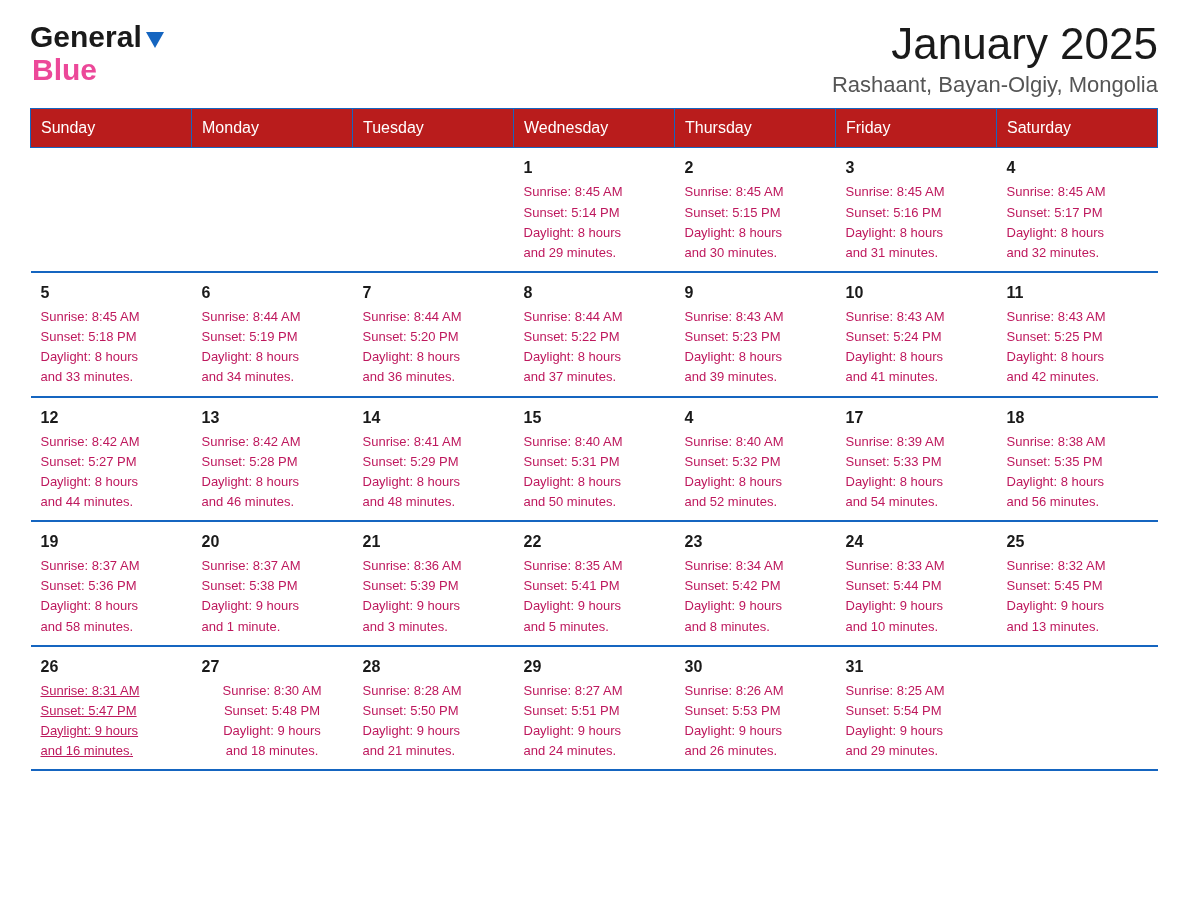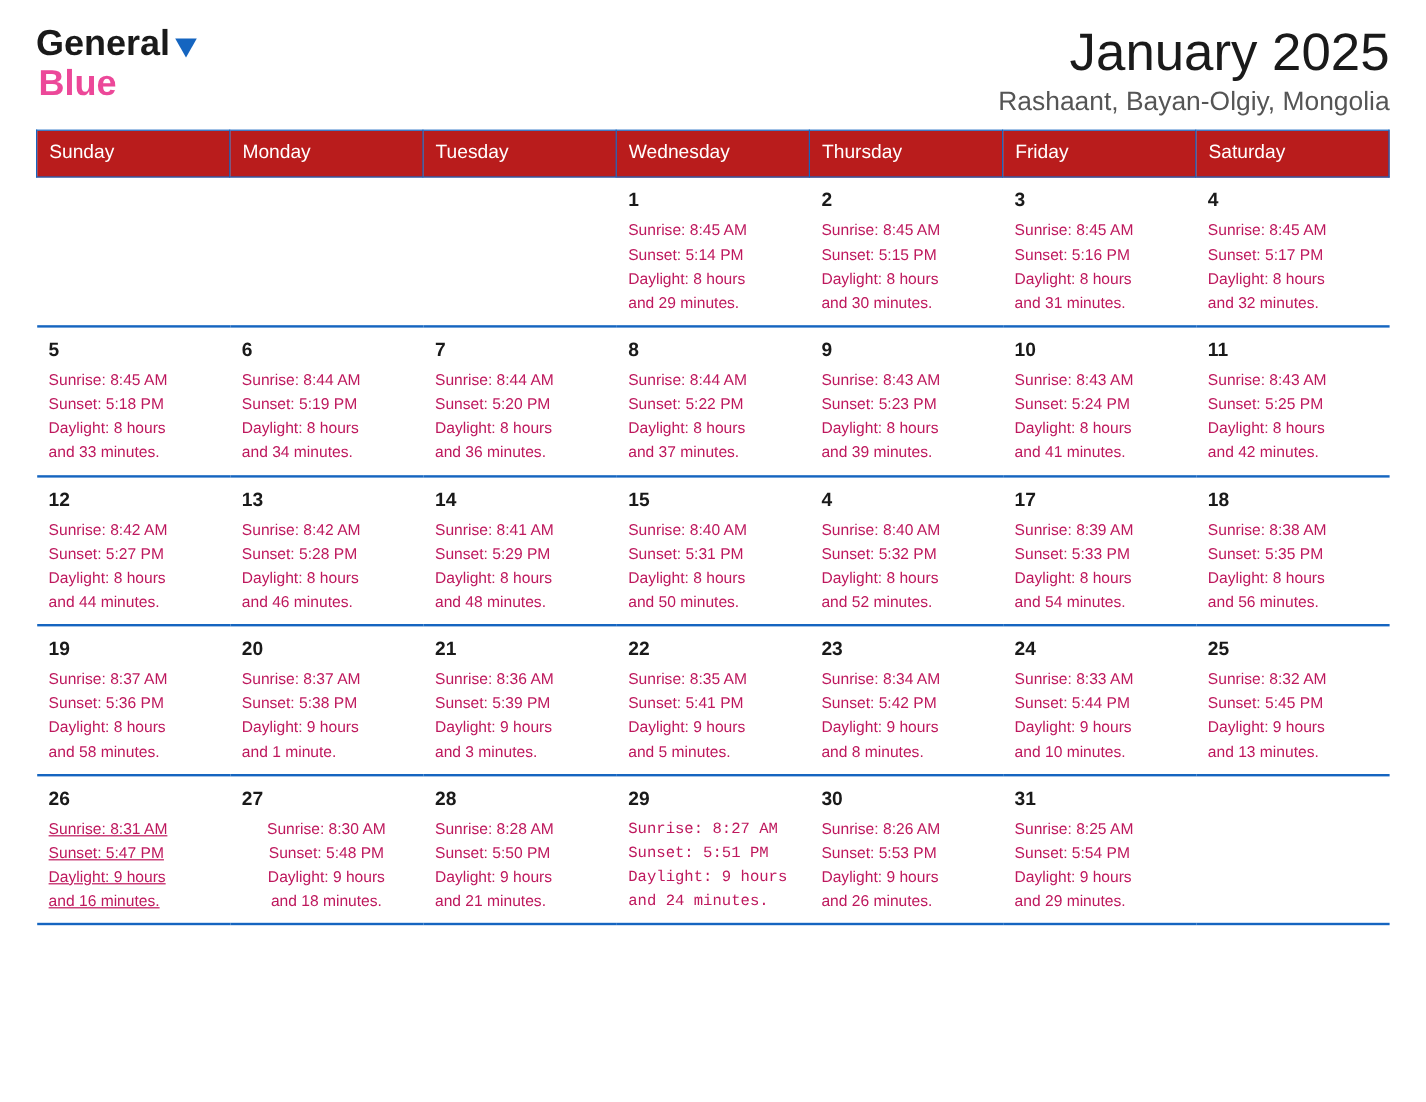--- a/index.html
+++ b/index.html
@@ -323,21 +323,21 @@
         </td>
         <td>
           <span class="day-number">28</span>
           <div class="day-info" style="white-space: pre-line;">Sunrise: 8:28 AM
 Sunset: 5:50 PM
 Daylight: 9 hours
 and 21 minutes.</div>
         </td>
         <td>
           <span class="day-number">29</span>
-          <div class="day-info" style="white-space: pre-line; font-family: Liberation Mono, monospace;">Sunrise: 8:27 AM
+          <div class="day-info" style="white-space: pre-line;">Sunrise: 8:27 AM
 Sunset: 5:51 PM
 Daylight: 9 hours
 and 24 minutes.</div>
         </td>
         <td>
           <span class="day-number">30</span>
           <div class="day-info" style="white-space: pre-line;">Sunrise: 8:26 AM
 Sunset: 5:53 PM
 Daylight: 9 hours
 and 26 minutes.</div>

